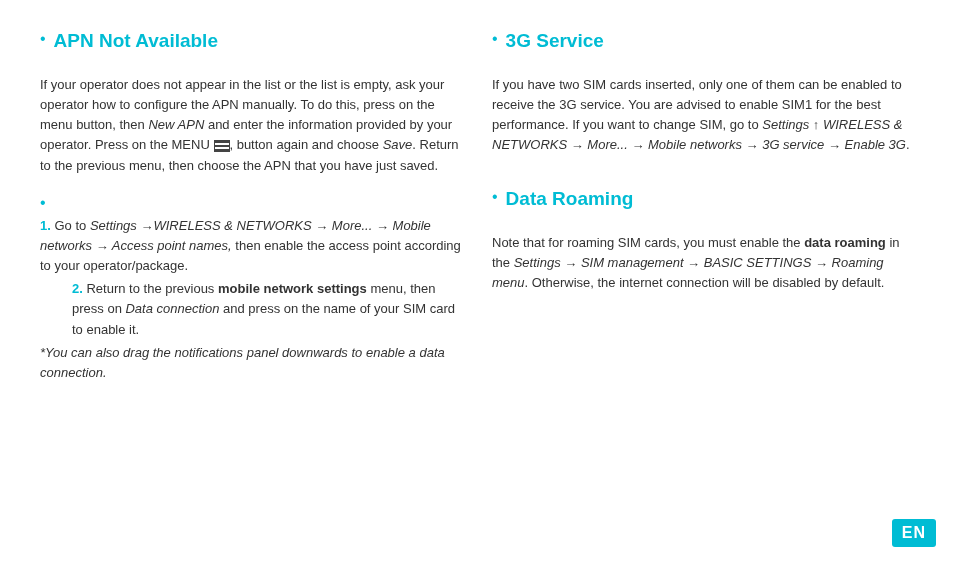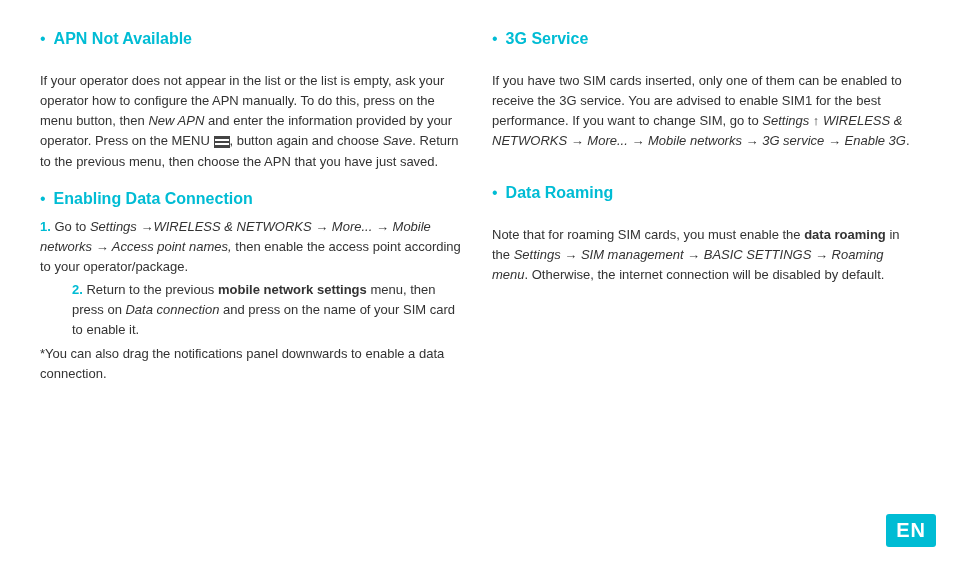--- a/index.html
+++ b/index.html
@@ -25,21 +25,21 @@
       display: flex;
       flex-direction: column;
       gap: 0;
     }
     .section {
       margin-bottom: 18px;
     }
     .section-title {
       color: #00bcd4;
       font-weight: bold;
-      font-size: 16px;
+      font-size: 19px;
       margin-bottom: 5px;
     }
     .bullet-row {
       display: flex;
       align-items: flex-start;
       gap: 8px;
       margin-bottom: 4px;
     }
     .bullet {
       color: #00bcd4;
@@ -85,21 +85,21 @@
       );
       border: 1px solid #444;
     }
     .en-badge {
       position: absolute;
       bottom: 18px;
       right: 18px;
       background: #00bcd4;
       color: #fff;
       font-weight: bold;
-      font-size: 20px;
+      font-size: 16px;
       padding: 5px 10px;
       border-radius: 3px;
       letter-spacing: 1px;
     }
   </style>
 </head>
 <body>
 
 <div class="page-content">
 
@@ -111,29 +111,28 @@
         <span class="section-title">APN Not Available</span>
       </div>
       <p class="body-text">
         <span>If your operator does not appear in the list or the list is empty, ask your operator how to configure the APN manually. To do this, press on the menu button, then </span><span class="italic">New APN</span><span> and enter the information provided by your operator. Press on the MENU </span><span class="menu-icon"></span><span>, button again and choose </span><span class="italic">Save</span><span>. Return to the previous menu, then choose the APN that you have just saved.</span>
       </p>
     </div>
 
     <div class="section">
       <div class="bullet-row">
         <span class="bullet">•</span>
-        <span class="section-title">Enabling Data Connection</span>
       </div>
       <p class="body-text" style="margin-top:4px;">
         <span class="step-num">1.</span><span> Go to </span><span class="italic">Settings →WIRELESS &amp; NETWORKS → More... → Mobile networks → Access point names,</span><span> then enable the access point according to your operator/package.</span>
       </p>
       <p class="body-text" style="margin-top:3px;margin-left:32px;">
         <span class="step-num">2.</span><span> Return to the previous </span><span class="bold">mobile network settings</span><span> menu, then press on </span><span class="italic">Data connection</span><span> and press on the name of your SIM card to enable it.</span>
       </p>
-      <p class="body-text" style="margin-top:3px;">*You can also drag the notifications panel downwards to enable a data connection.</p>
+      <p class="body-text" style="margin-top:3px;font-style:italic;">*You can also drag the notifications panel downwards to enable a data connection.</p>
     </div>
 
   </div>
 
   <div class="column">
 
     <div class="section">
       <div class="bullet-row">
         <span class="bullet">•</span>
         <span class="section-title">3G Service</span>

